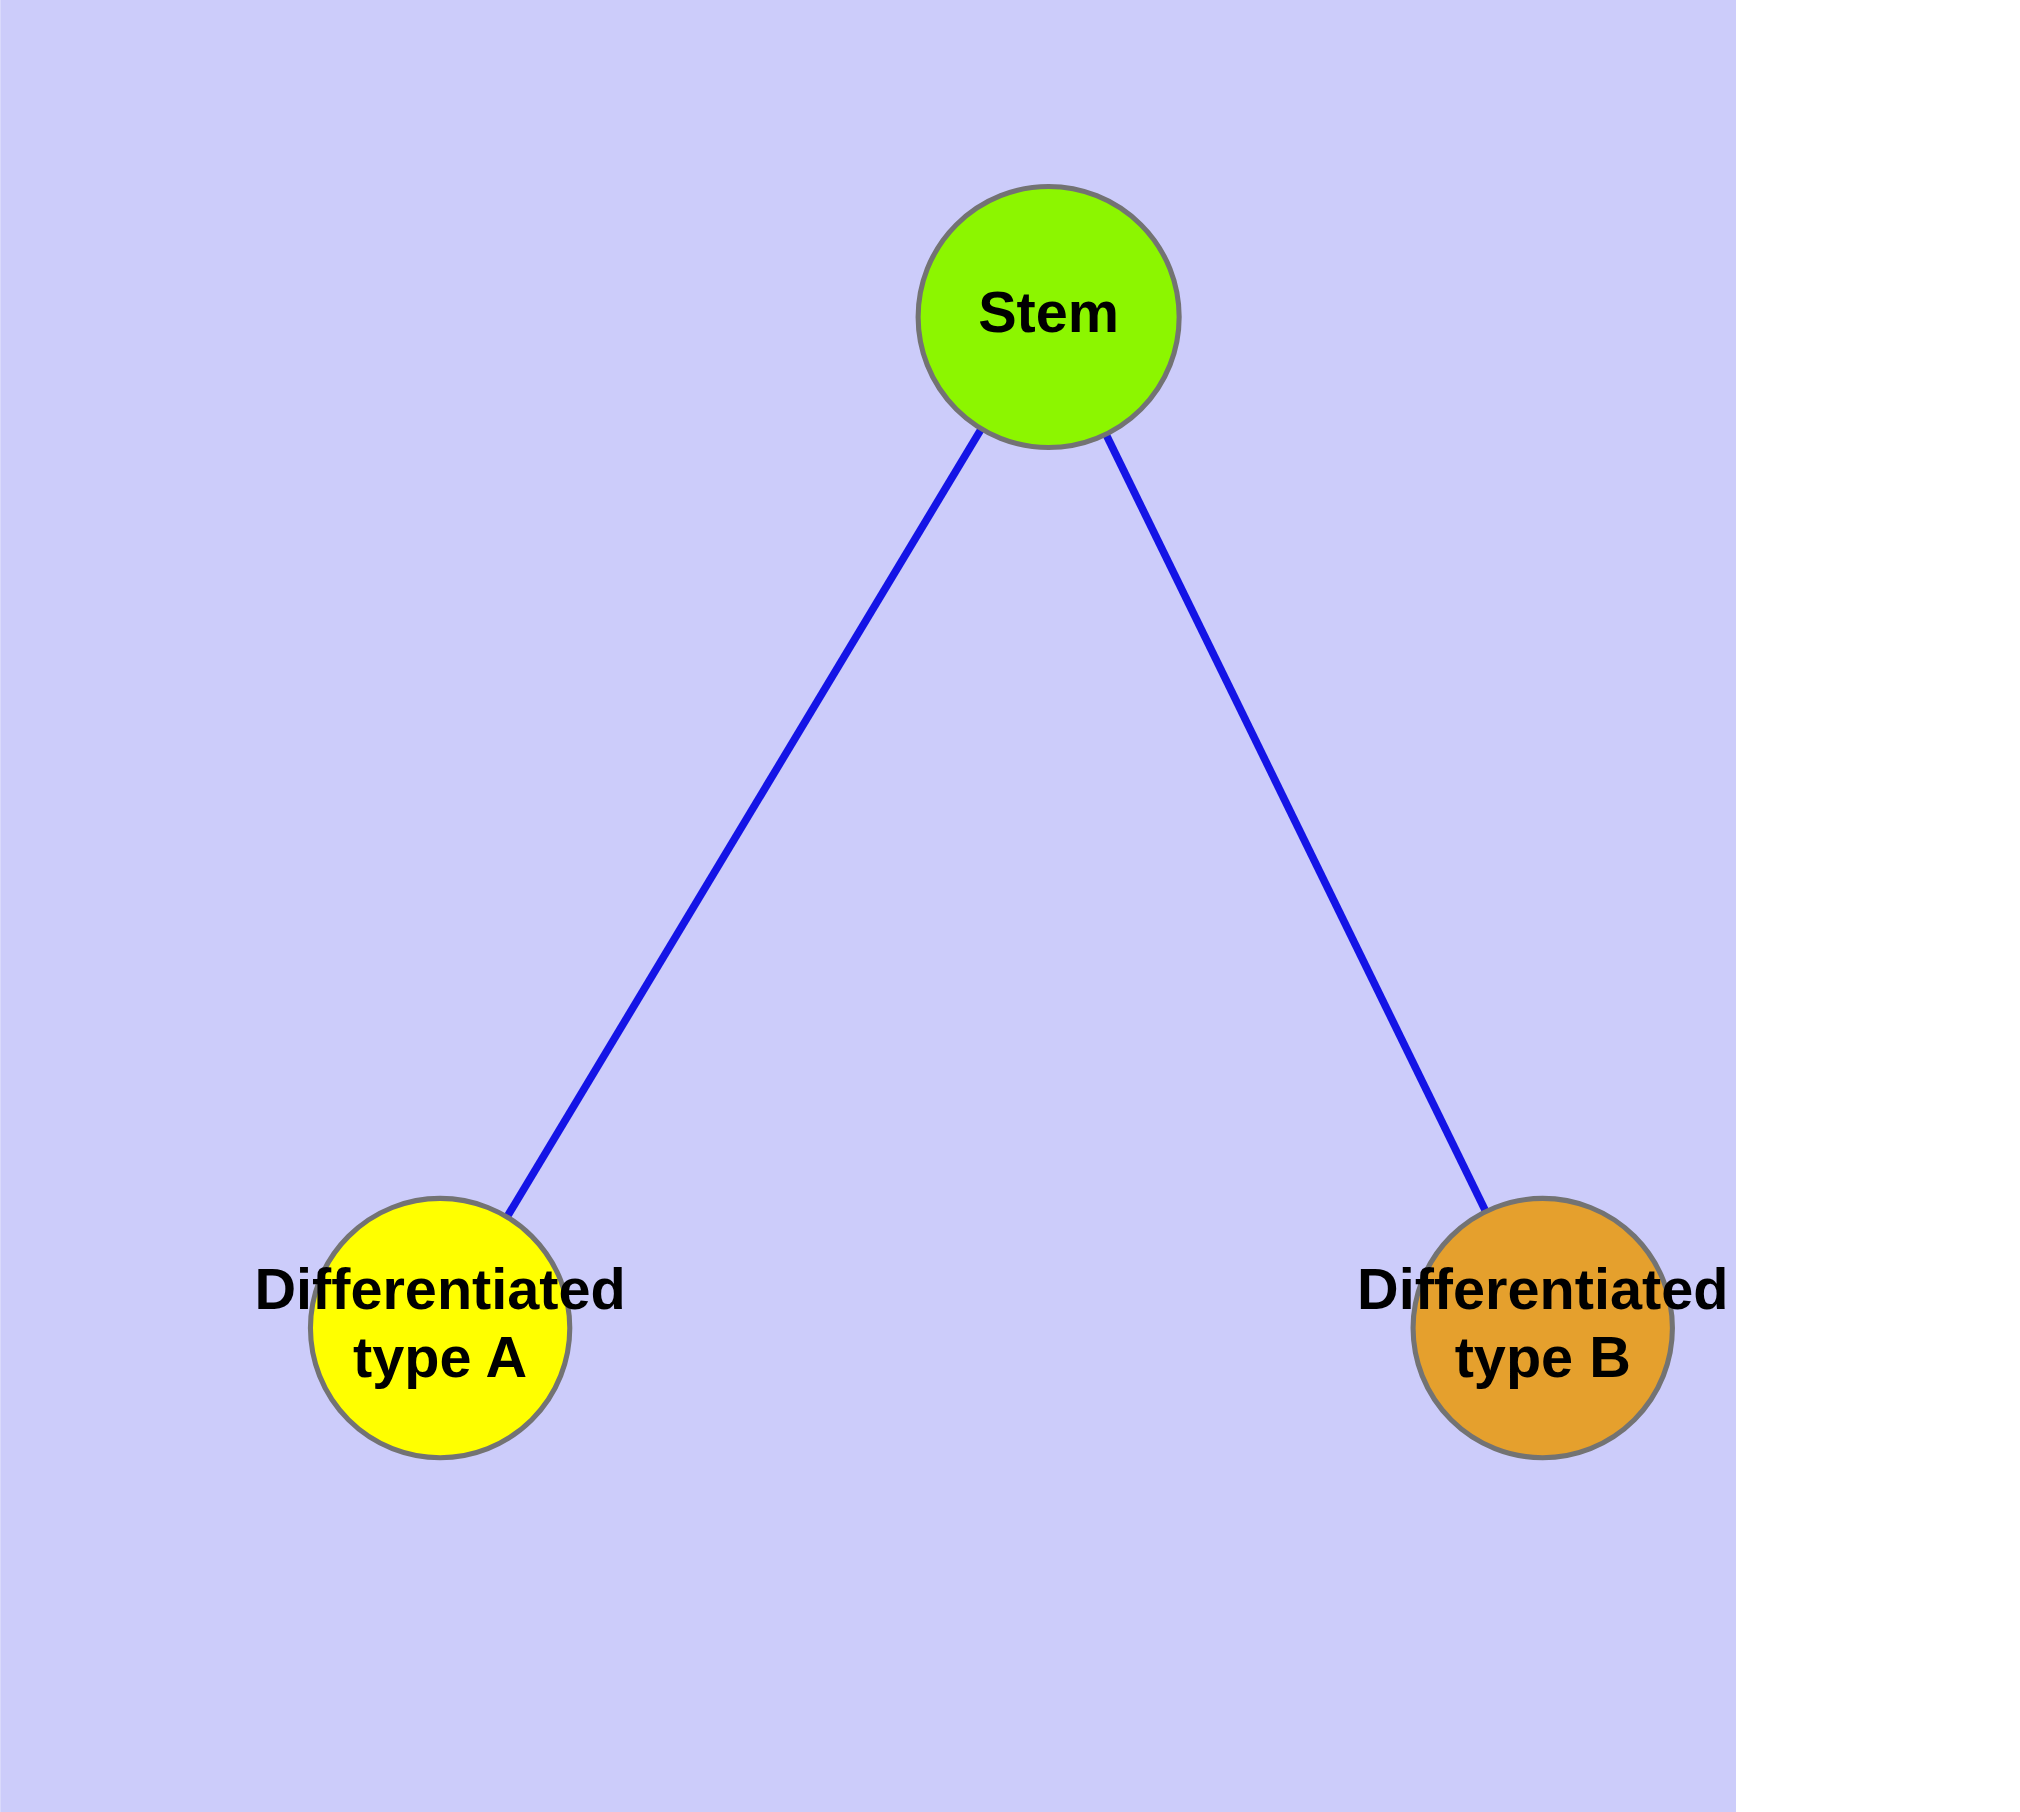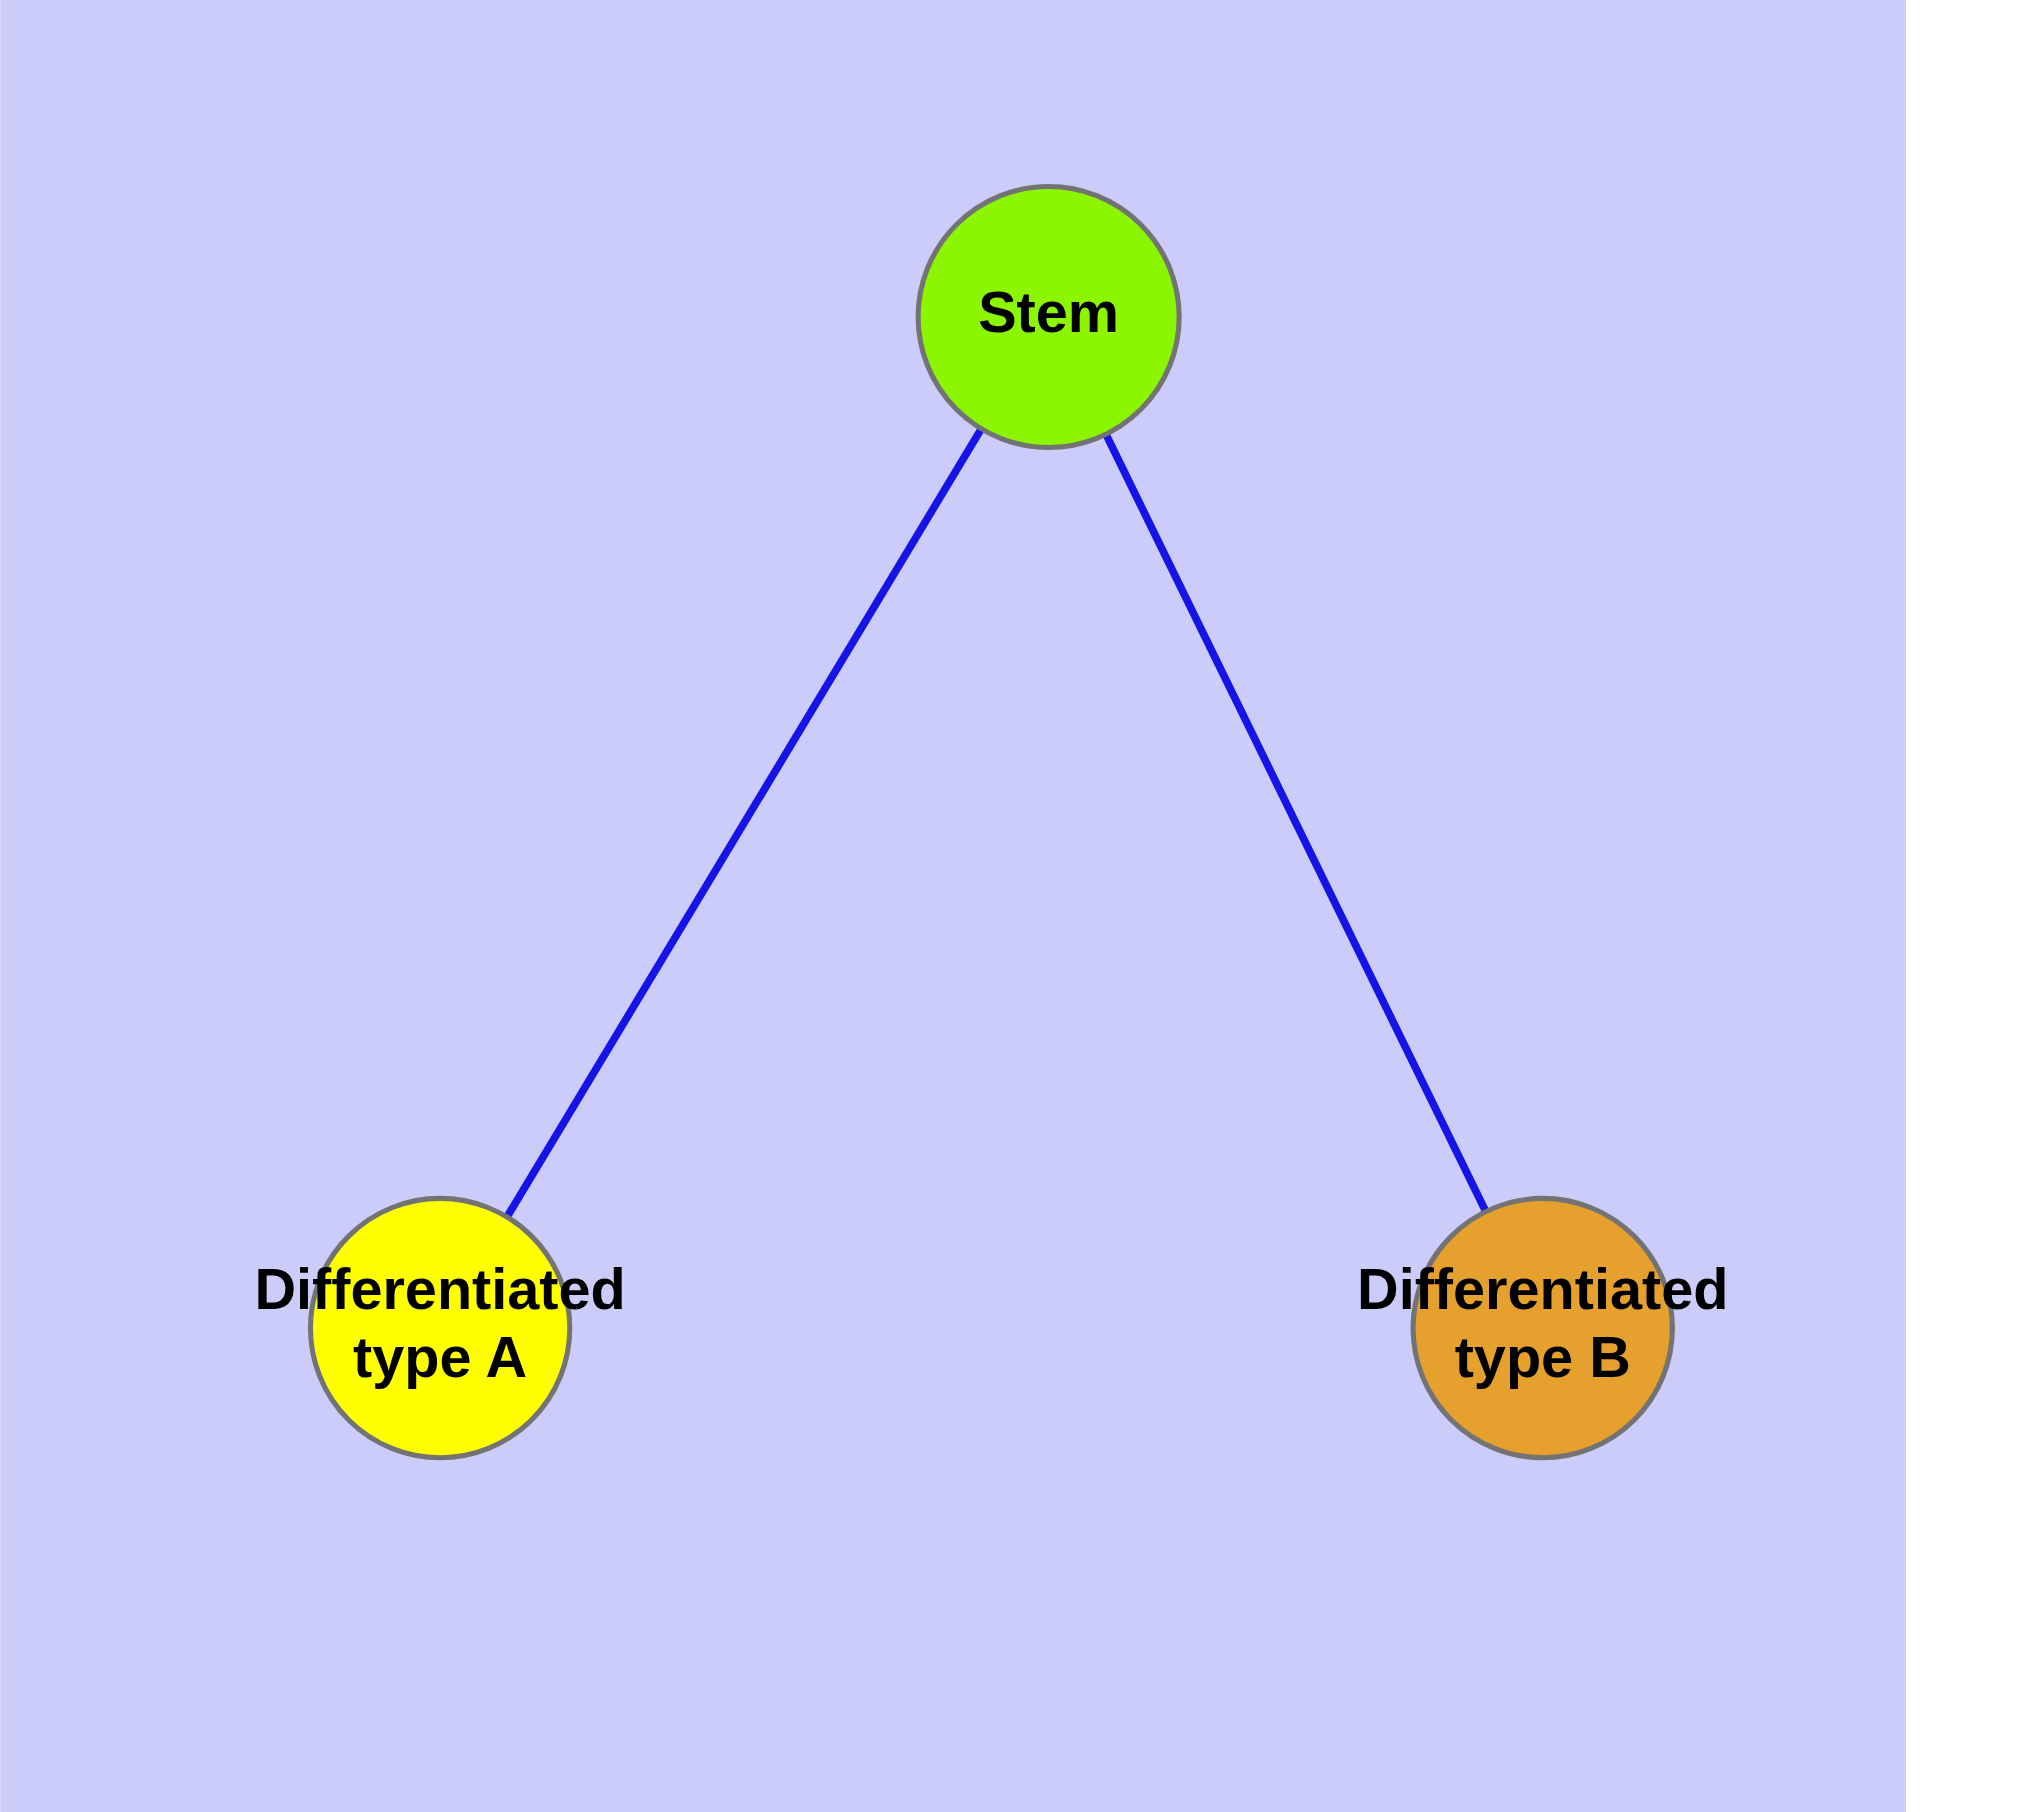--- a/index.html
+++ b/index.html
@@ -28,21 +28,21 @@
     font-weight: bold;
     fill: #000000;
     text-anchor: middle;
     dominant-baseline: middle;
     white-space: pre;
   }
 </style>
 </head>
 <body style="background: rgb(255, 255, 255);">
 
-<div id="canvas" style="width: 1906px; height: 1812px;">
+<div id="canvas" style="width: 1736px; height: 1812px;">
   <svg id="graph-svg" viewBox="0 0 2384 2138" preserveAspectRatio="xMidYMid meet" xmlns="http://www.w3.org/2000/svg" style="width: 2021px; height: 1812px;">
     <rect id="bg-rect" x="0" y="0" width="2384" height="2138" fill="#ccccfa"></rect>
     <g id="edge-layer">
         <line x1="1237" y1="374" x2="519" y2="1567" stroke="#1414e6" stroke-width="9" stroke-linecap="butt">
           <title>Stem – Differentiated type A</title>
         </line>
         <line x1="1237" y1="374" x2="1820" y2="1567" stroke="#1414e6" stroke-width="9" stroke-linecap="butt">
           <title>Stem – Differentiated type B</title>
         </line>
       </g>

